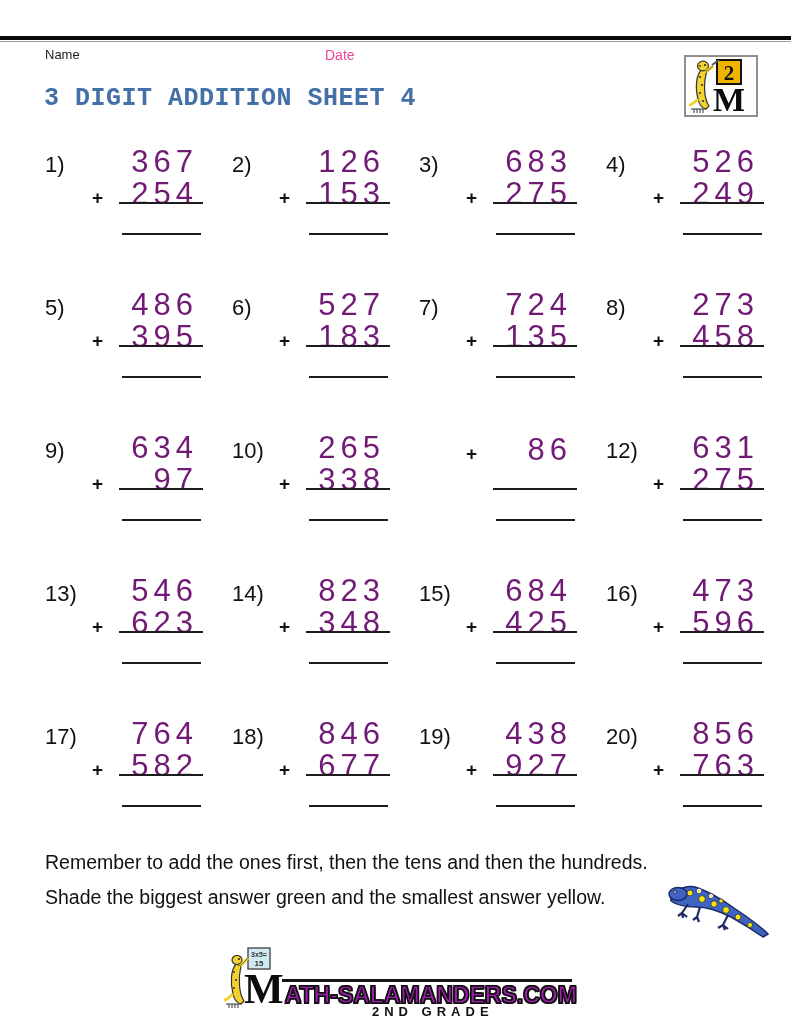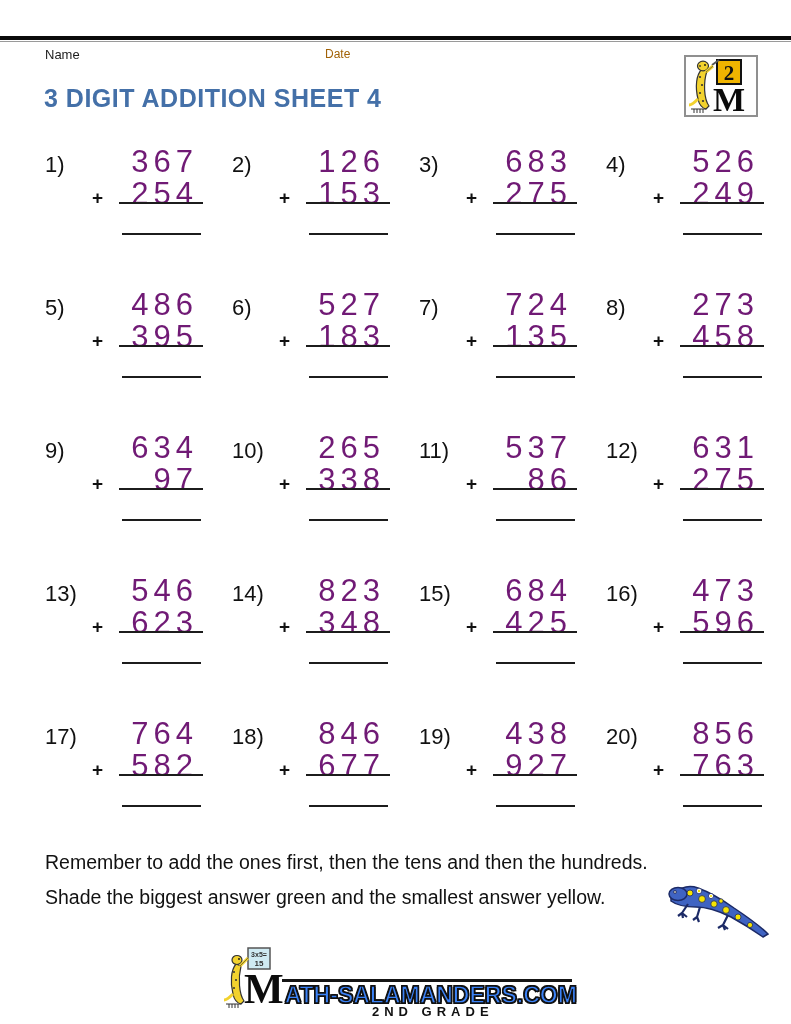--- a/index.html
+++ b/index.html
@@ -11,24 +11,24 @@
     font-family:"Liberation Sans", sans-serif;
     color:#1a1a1a;
     overflow:hidden;
   }
   
   .top-rule { position:absolute; top:36px; left:0; width:791px; height:4px; background:#0a0a0a; }
   .top-rule-shadow { position:absolute; top:41px; left:0; width:791px; height:1px; background:#9a9a9a; }
 
   
   .name-label { position:absolute; left:45px; top:47px; font-size:13px; color:#1c1c1c; }
-  .date-label { position:absolute; left:325px; top:47px; font-size:12px; color:#a16207; }
+  .date-label { position:absolute; left:325px; top:47px; font-size:14px; color:#ec4899; }
   .page-title {
     position:absolute; left:44px; top:84px;
-    font-family:Liberation Sans, sans-serif;
+    font-family:Liberation Mono, monospace;
     font-weight:bold; font-size:25px; letter-spacing:0.5px;
     color:#4470a8;
   }
 
   
   .logo-box {
     position:absolute; left:684px; top:55px; width:74px; height:62px;
     border:2px solid #8f8f8f; background:#fefefe;
   }
   .logo-box svg { display:block; width:100%; height:100%; }
@@ -69,21 +69,21 @@
     margin-top:45px;
   }
   .grade-rule { position:absolute; left:60px; top:33px; width:290px; height:2.5px; background:#151515; }
   .site-row { position:absolute; left:22px; bottom:8px; white-space:nowrap; }
   .big-m {
     font-family:"Liberation Serif", serif;
     font-weight:bold; font-size:42px; line-height:1; color:#0c0c0c;
   }
   .site-text {
     font-size:23px; font-weight:bold; letter-spacing:0px;
-    color:#3b82f6;
+    color:#a21caf;
     -webkit-text-stroke:1.3px #101010;
     text-shadow:-1px -1px 0 #101010, 1px -1px 0 #101010, -1px 1px 0 #101010, 1px 1px 0 #101010;
     margin-left:1px;
   }
 </style>
 </head>
 <body>
 
 <div class="top-rule"></div>
 <div class="top-rule-shadow"></div>
@@ -250,24 +250,20 @@
     </div>
     <div class="prow bottom-row">
       <span class="plus">+</span>
       <span class="pnum">338</span>
     </div>
     <div class="sum-line"></div>
     <div class="answer-line"></div>
   </div>
 
   <div class="problem">
-    <div class="prow top-row">
-      <span class="plabel">11)</span>
-      <span class="pnum">537</span>
-    </div>
     <div class="prow bottom-row">
       <span class="plus">+</span>
       <span class="pnum">86</span>
     </div>
     <div class="sum-line"></div>
     <div class="answer-line"></div>
   </div>
 
   <div class="problem">
     <div class="prow top-row">

